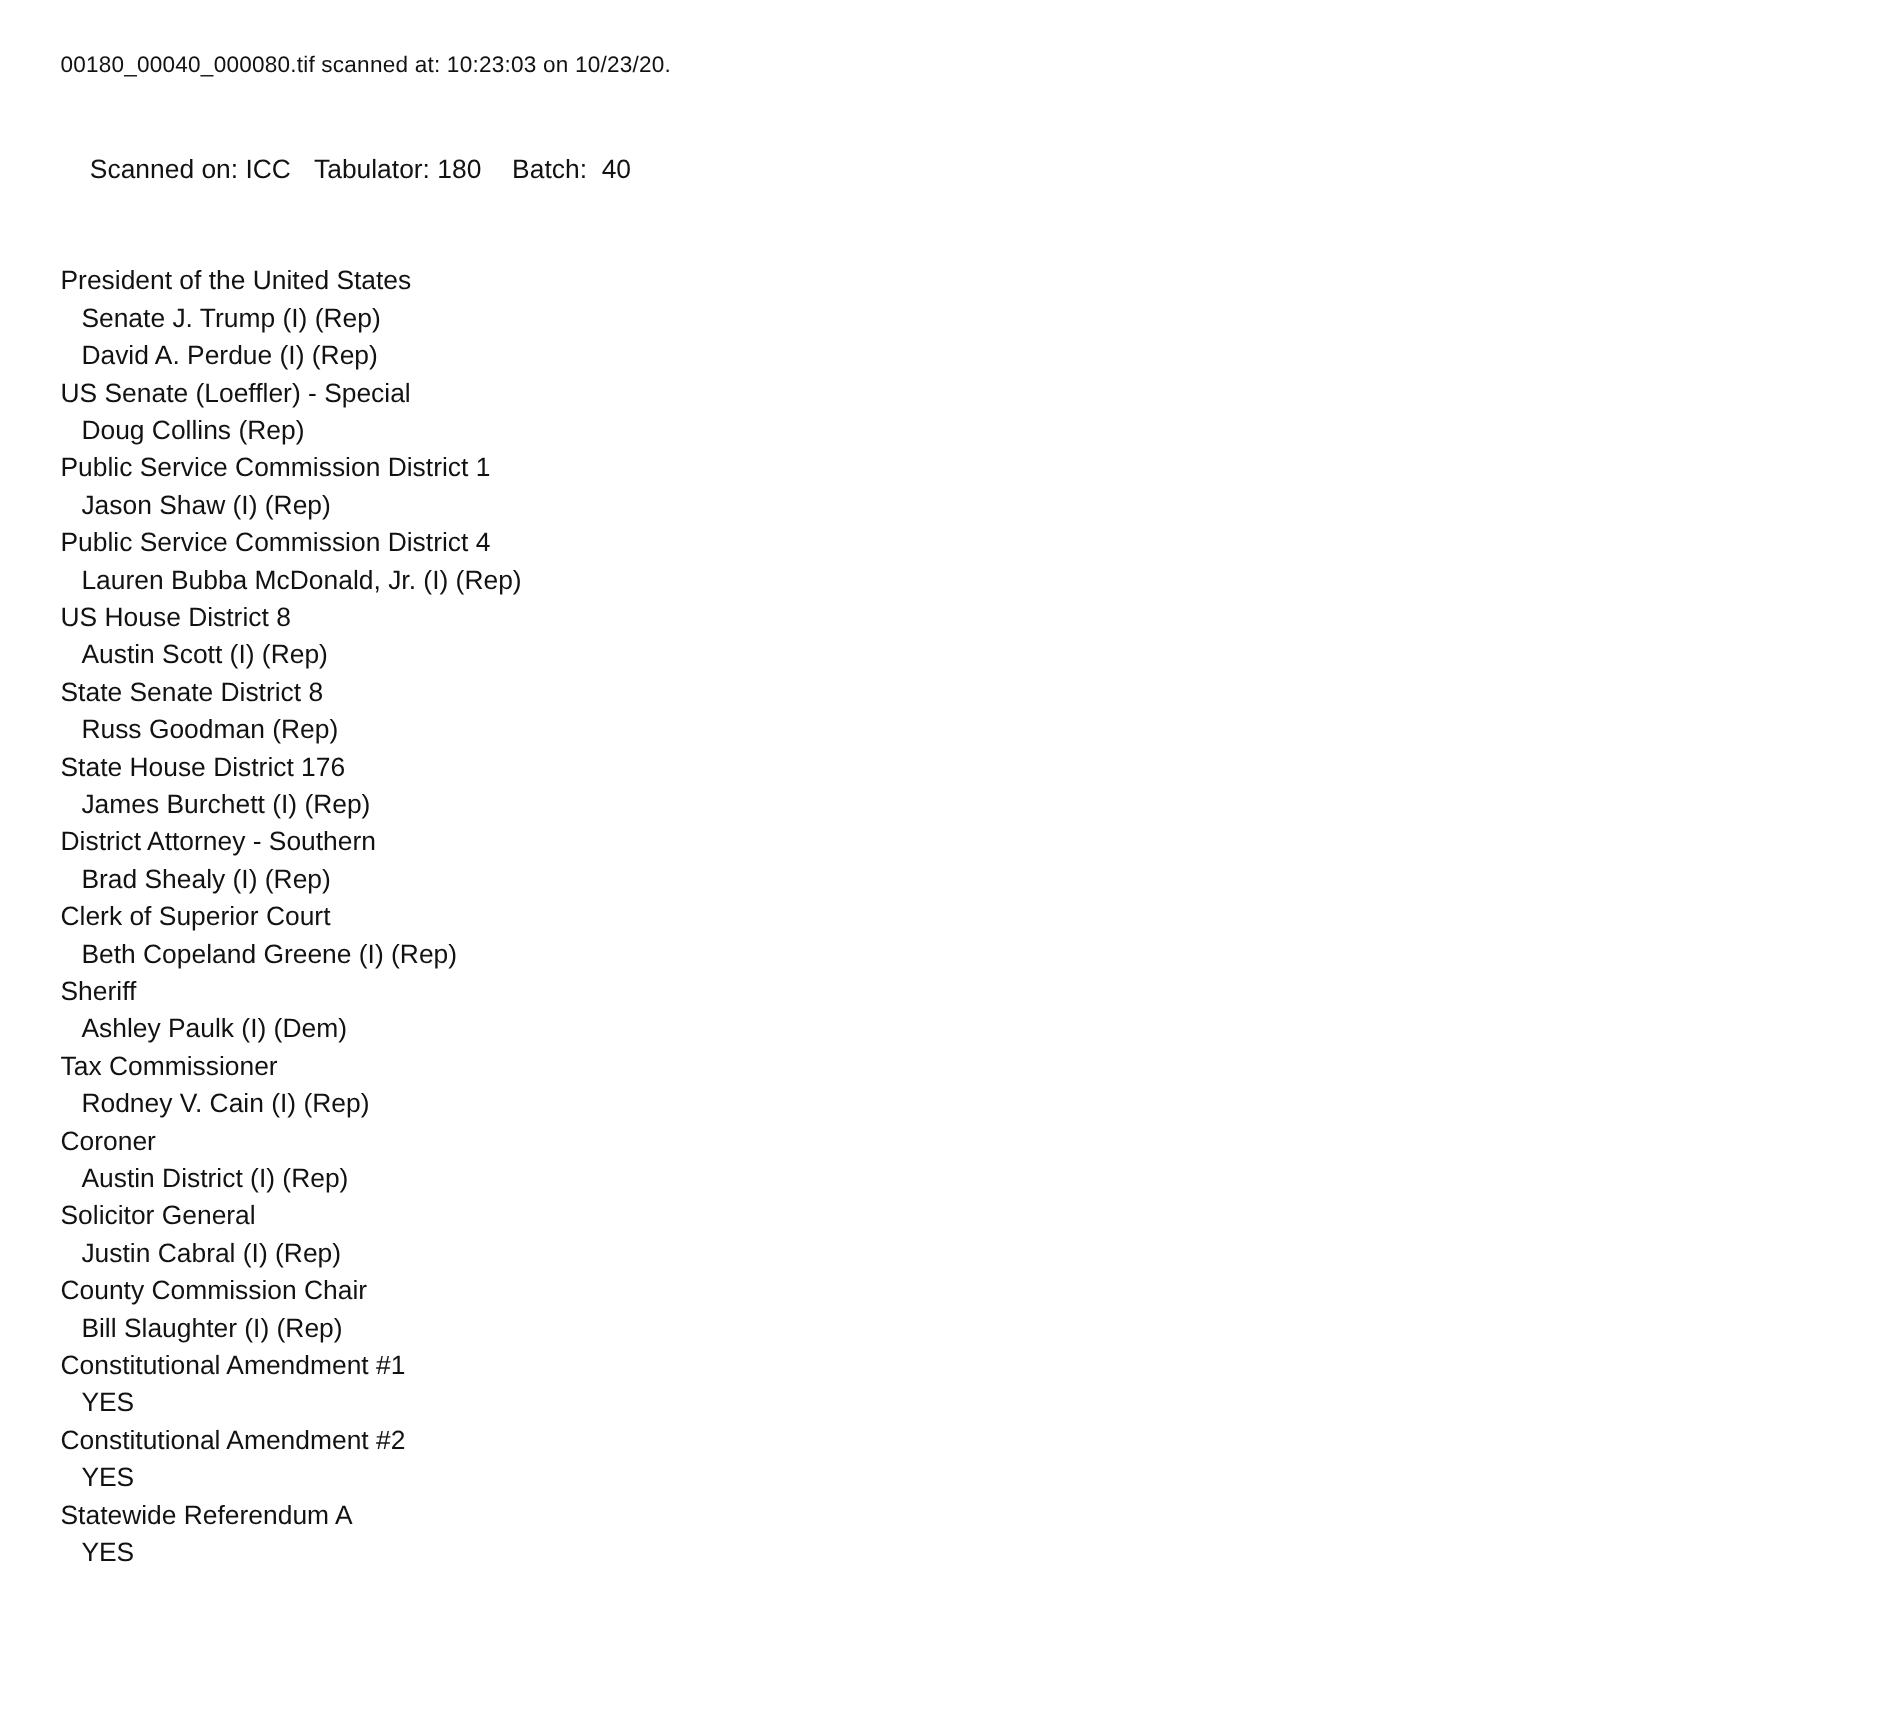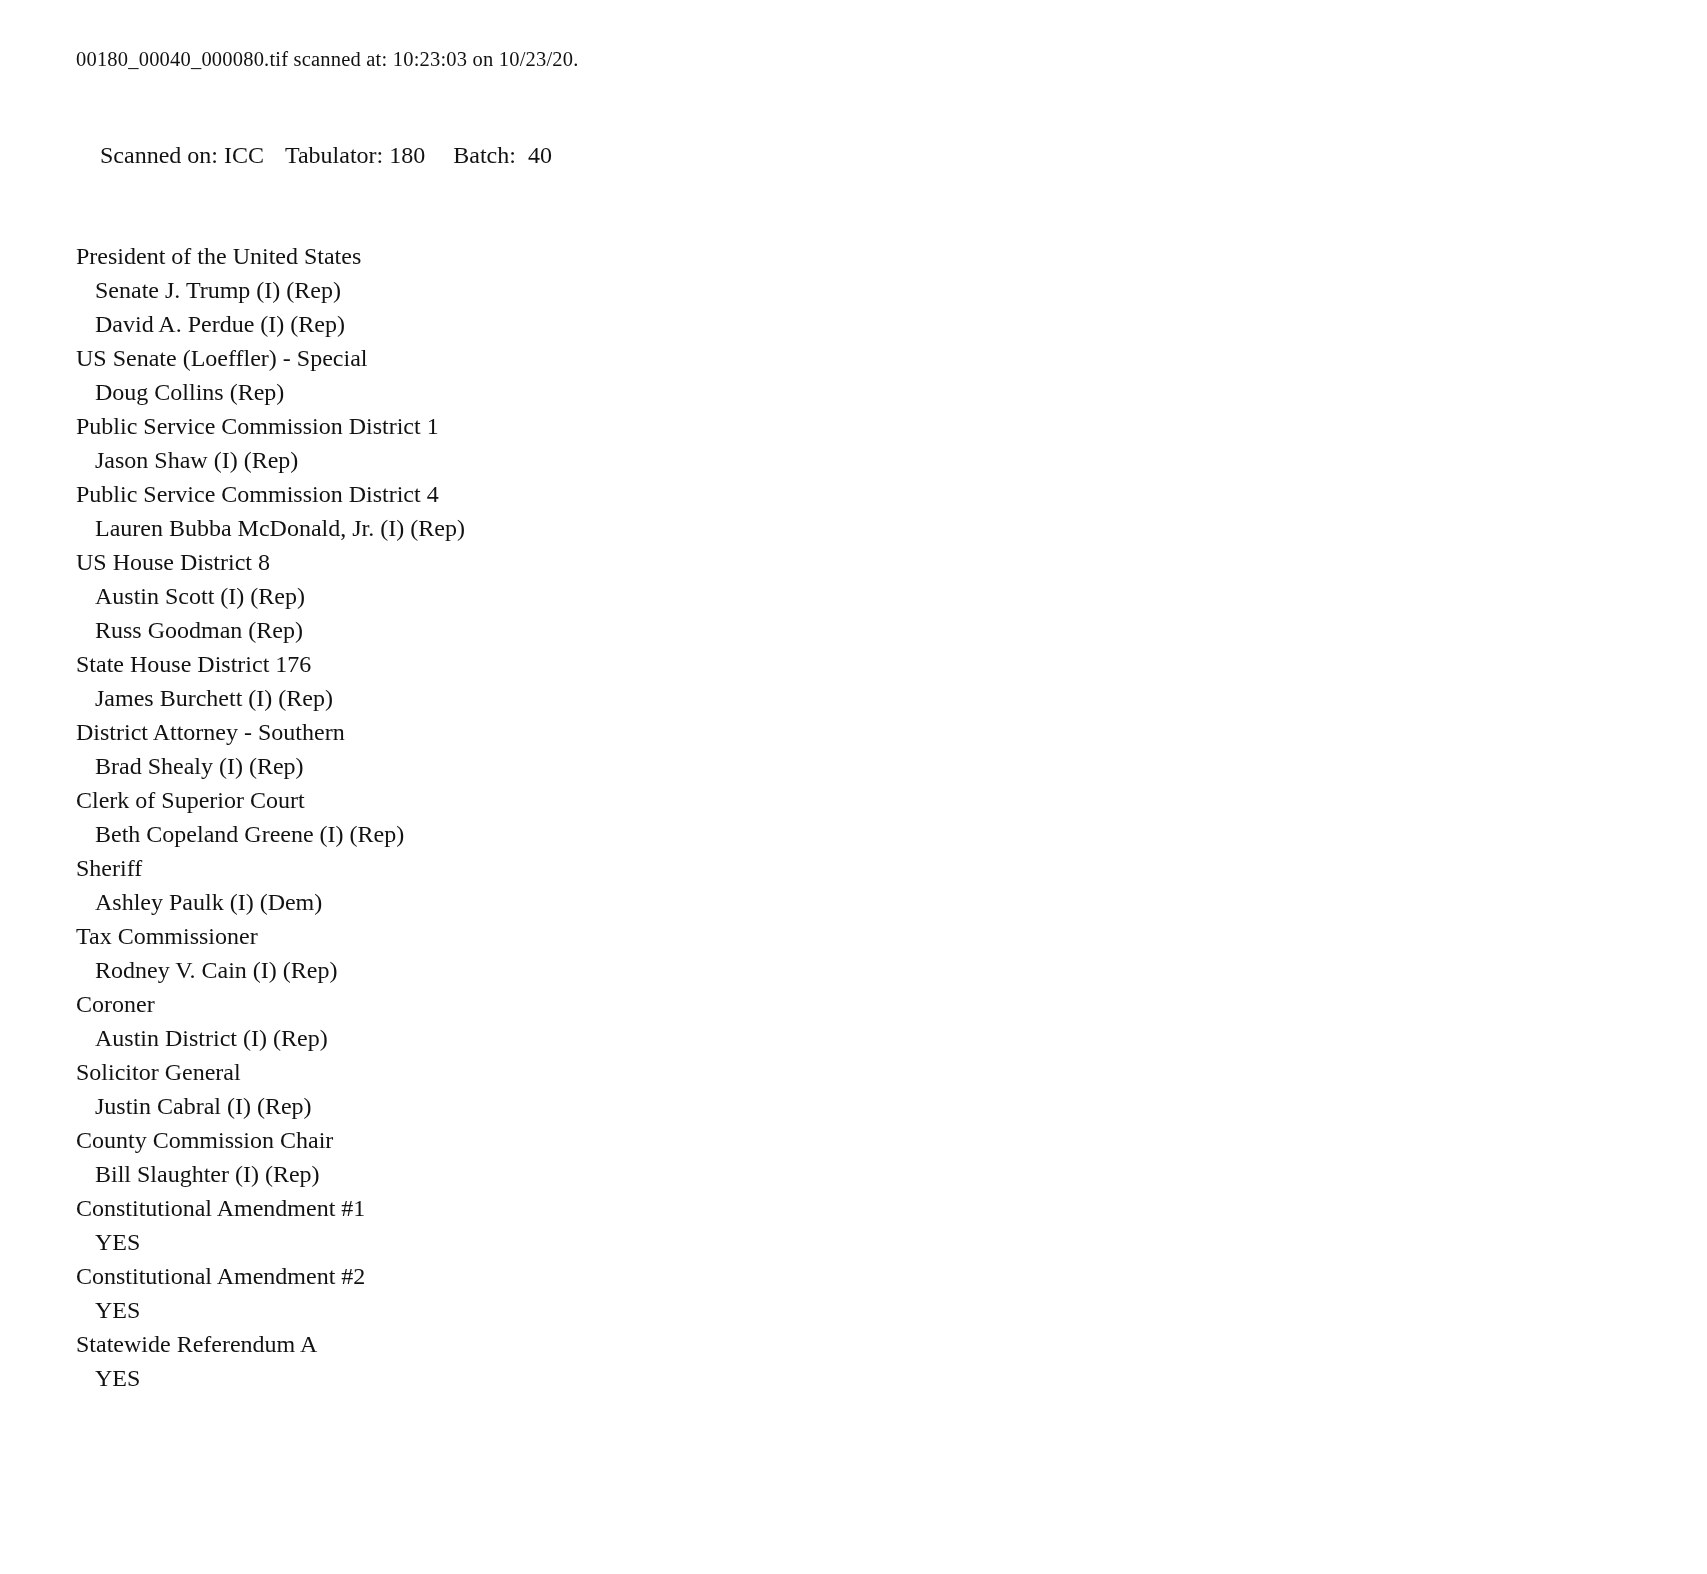--- a/index.html
+++ b/index.html
@@ -6,22 +6,22 @@
     margin: 0;
     padding: 0;
     background: #ffffff;
   }
   .page {
     position: relative;
     width: 1406px;
     height: 1574px;
     background: #ffffff;
     box-sizing: border-box;
-    padding: 46px 40px 0 76px;
-    font-family: Liberation Serif, serif;
+    padding: 46px 40px 0 55px;
+    font-family: Liberation Sans, sans-serif;
     color: #121212;
     overflow: hidden;
   }
   .scan-header {
     font-size: 20.5px;
     line-height: 26px;
     white-space: pre;
     letter-spacing: 0.2px;
   }
   .meta-line {
@@ -83,20 +83,21 @@
     <div class="contest-title">Public Service Commission District 4</div>
     <div class="contest-selection">Lauren Bubba McDonald, Jr. (I) (Rep)</div>
   </div>
 
   <div class="contest">
     <div class="contest-title">US House District 8</div>
     <div class="contest-selection">Austin Scott (I) (Rep)</div>
   </div>
 
   <div class="contest">
+    <div class="contest-title">State Senate District 8</div>
     <div class="contest-selection">Russ Goodman (Rep)</div>
   </div>
 
   <div class="contest">
     <div class="contest-title">State House District 176</div>
     <div class="contest-selection">James Burchett (I) (Rep)</div>
   </div>
 
   <div class="contest">
     <div class="contest-title">District Attorney - Southern</div>

